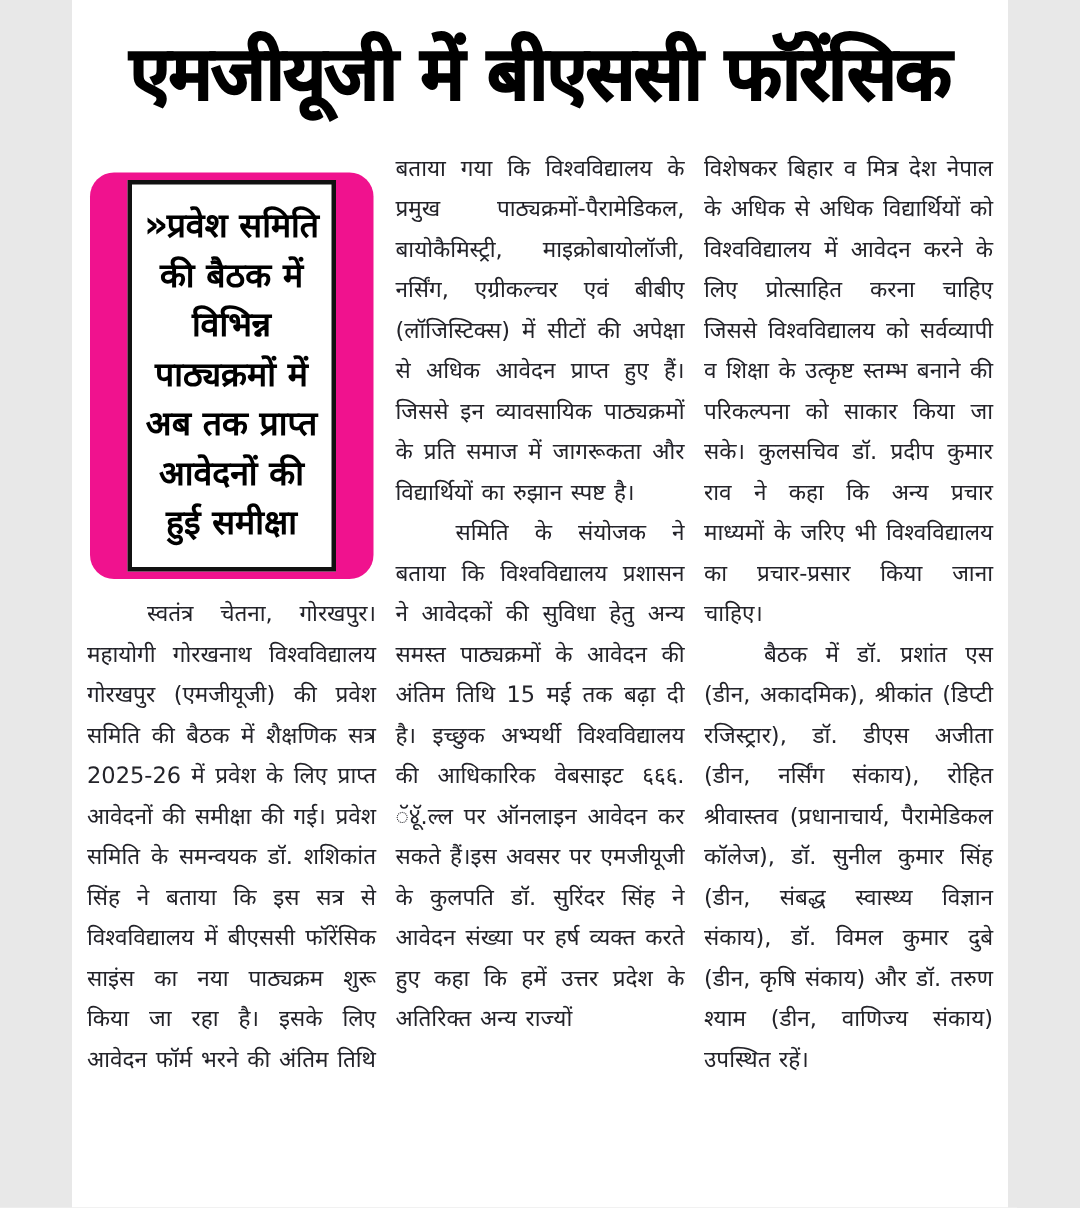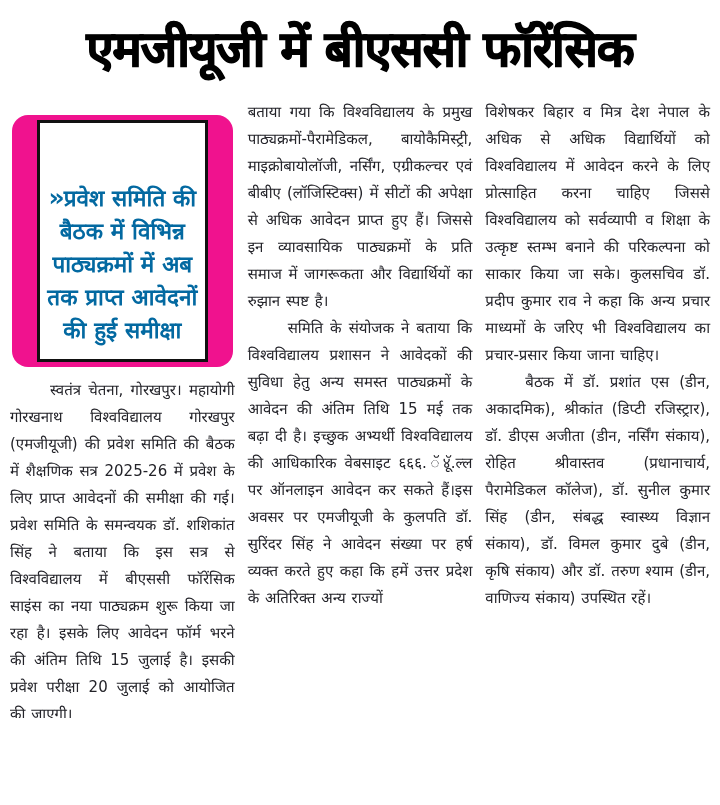--- a/index.html
+++ b/index.html
@@ -5,21 +5,21 @@
   :root{
     --pink:#f0128e;
     --ink:#121216;
     --body-ink:#232329;
     --paper:#ffffff;
   }
   *{margin:0;padding:0;box-sizing:border-box;}
   html,body{background:#e8e8e8;}
   body{font-family:"DejaVu Sans",sans-serif;}
   .page{
-    width:720px;height:805px;
+    width:624px;height:805px;
     background:var(--paper);
     margin:0 auto;
     overflow:hidden;
     position:relative;
   }
   
   .headline{
     padding:10px 12px 6px 12px;
     text-align:center;
     color:var(--ink);
@@ -63,22 +63,21 @@
   .highlight-inner{
     background:#fff;
     border:3px solid #111;
     padding:10px 4px 12px 4px;
     text-align:center;
   }
   .highlight-text{
     font-size:22.5px;
     line-height:33px;
     font-weight:700;
-    color:#0369a1;
-    margin-top:48px;
+    color:#000000;
   }
   .chevron{
     font-weight:900;
     font-size:25px;
     letter-spacing:-3px;
     margin-right:2px;
   }
 </style>
 </head>
 <body>

